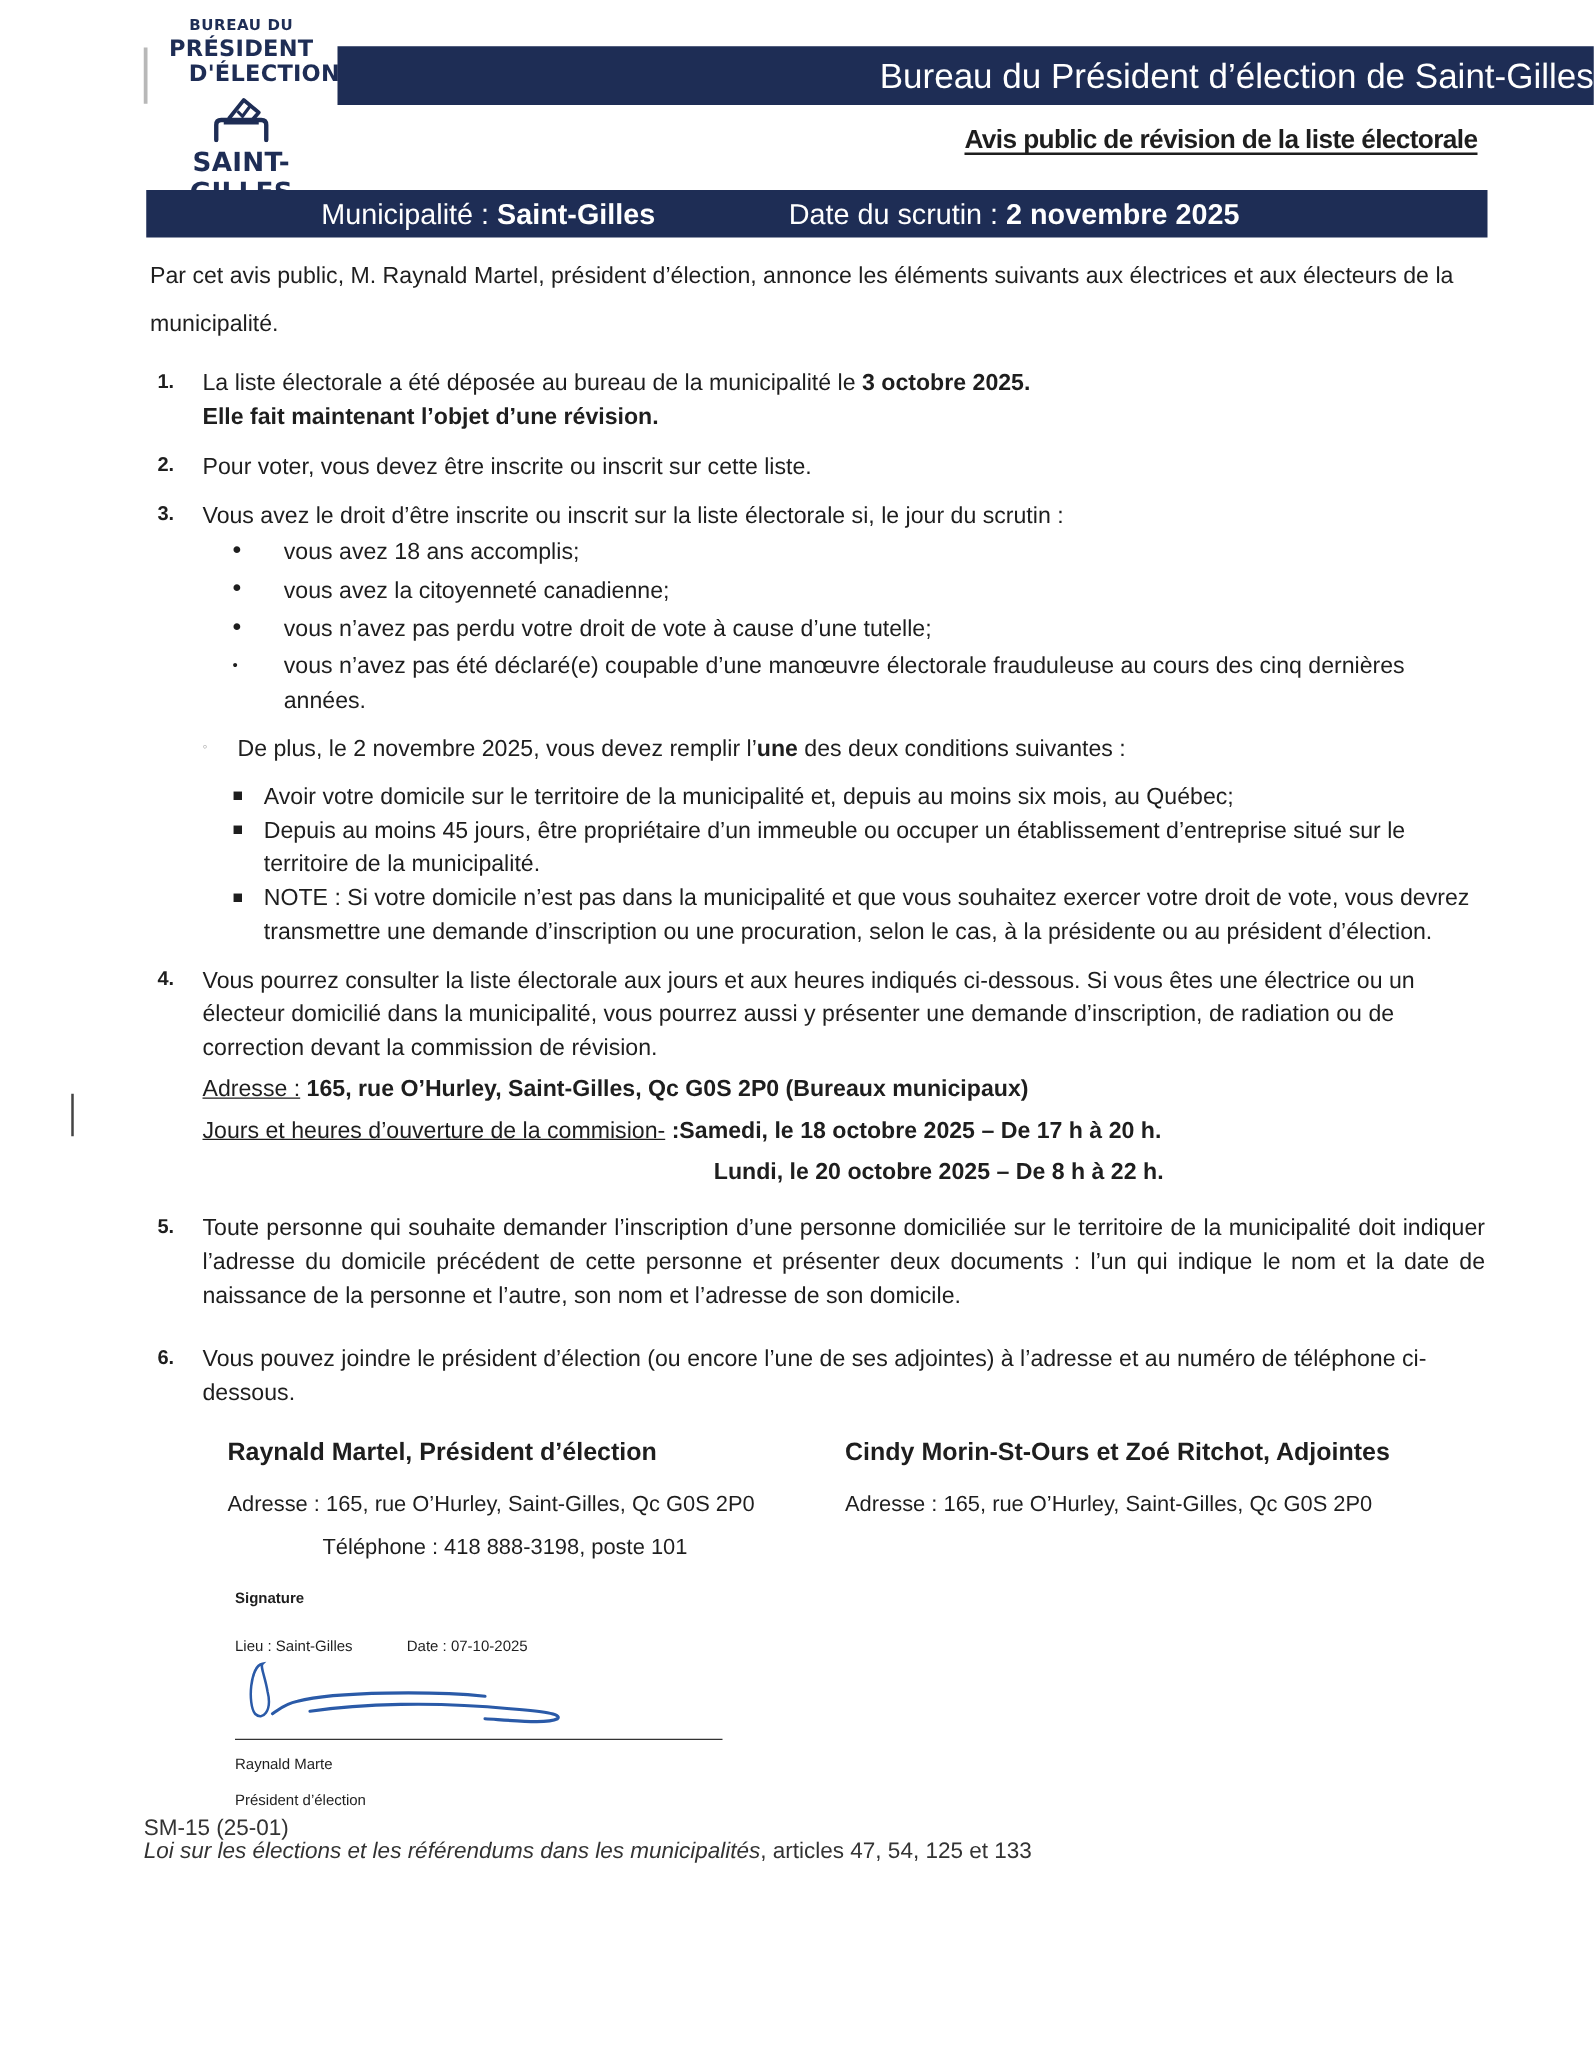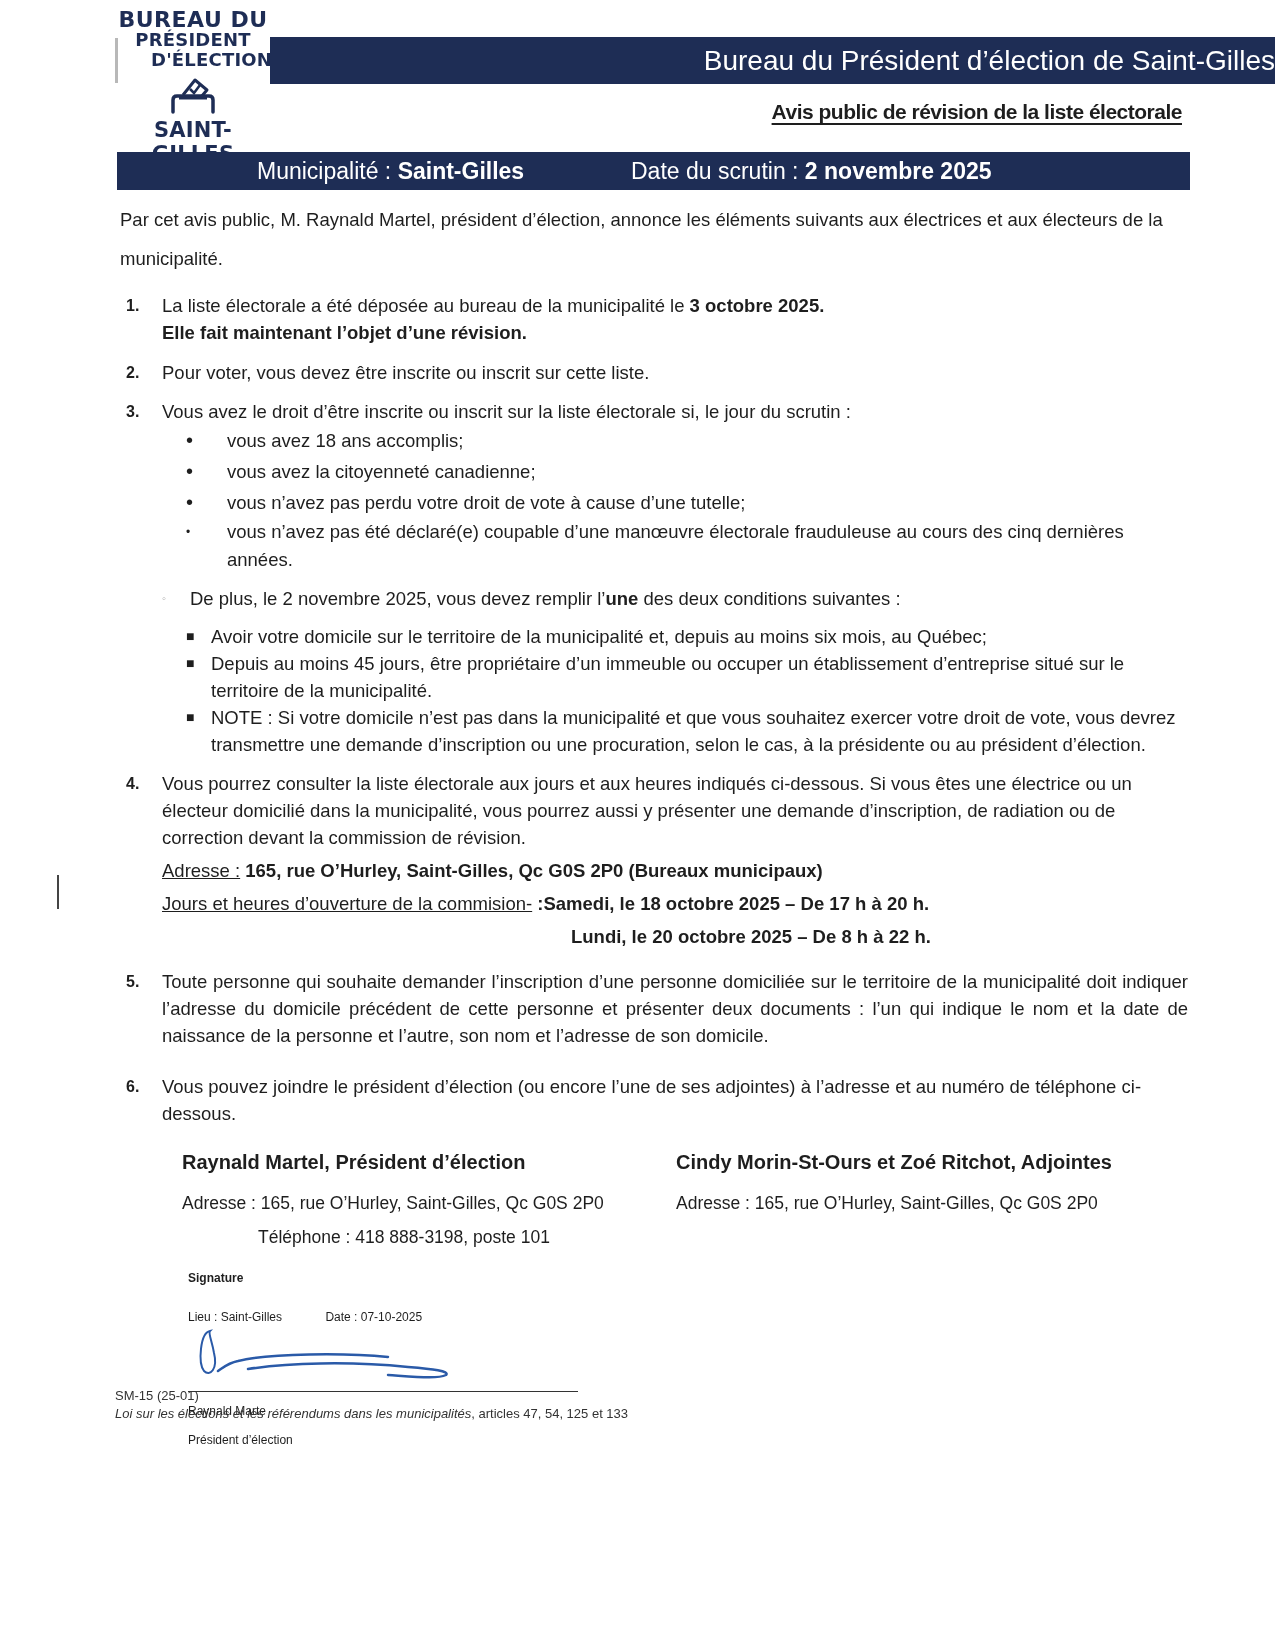--- a/index.html
+++ b/index.html
@@ -1,21 +1,21 @@
 <!DOCTYPE html>
 <html><head>
 <meta charset="utf-8">
 <style>
   html, body { margin:0; padding:0; background:#ffffff; }
   body { width:1275px; height:1650px; position:relative; overflow:hidden;
          font-family:"Liberation Sans", sans-serif; color:#1e1e1e; }
   .navy { background:#1e2d55; color:#ffffff; }
   .logo { position:absolute; left:118px; top:10px; width:150px; text-align:center;
           color:#1e2d55; font-family:"DejaVu Sans", sans-serif; font-weight:bold; }
-  .logo .l1 { font-size:22px; line-height:20px; letter-spacing:0.5px; }
+  .logo .l1 { font-size:12px; line-height:20px; letter-spacing:0.5px; }
   .logo .l2 { font-size:20px; line-height:24px; margin-top:2px; letter-spacing:0.2px; }
   .logo svg { display:block; margin:6px auto 0; }
   .logo-bar { position:absolute; left:115px; top:38px; width:3px; height:45px; background:#b8b8b8; }
   .title-bar { position:absolute; left:270px; top:37px; width:1017px; height:47px;
                display:flex; align-items:center; justify-content:flex-end; padding-right:12px; box-sizing:border-box;
                font-size:28px; font-weight:normal;padding-left:40px; }
   .subtitle { position:absolute; right:93px; top:100px; font-size:21px; font-weight:bold;
               text-decoration:underline; text-underline-offset:4px; letter-spacing:-0.5px; }
   .info-bar { position:absolute; left:117px; top:152px; width:1073px; height:38px;
               font-size:23px; display:flex; align-items:center; }
@@ -35,21 +35,21 @@
   ul.squares li { position:relative; padding-left:27px; }
   ul.squares li .b { position:absolute; left:2px; top:0; font-size:14px; }
   .u { text-decoration:underline; }
   .contacts { position:relative; height:96px; margin-top:22px; font-size:17.5px; }
   .col { position:absolute; top:0; }
   .col .name { font-weight:bold; font-size:20px; margin-bottom:10px; }
   .col .line { line-height:34px; }
   .sig { margin-top:20px; padding-left:68px; font-size:12px; }
   .sig .h { font-weight:bold; }
   .sig-line { width:390px; border-top:1.5px solid #333; margin-top:8px; }
-  .footer { position:absolute; left:115px; top:1387px; font-size:13px; line-height:18px; color:#333; }
+  .footer { position:absolute; left:115px; top:1453px; font-size:18px; line-height:18px; color:#333; }
   .footer i { font-style:italic; }
   .margin-mark { position:absolute; left:57px; top:875px; width:2px; height:34px; background:#444; }
 </style>
 </head>
 <body>
 
 <div class="logo-bar"></div>
 <div class="logo">
   <div class="l1">BUREAU DU</div>
   <div class="l2" style="margin-top:0;line-height:20px;font-size:18px;">PRÉSIDENT</div>

